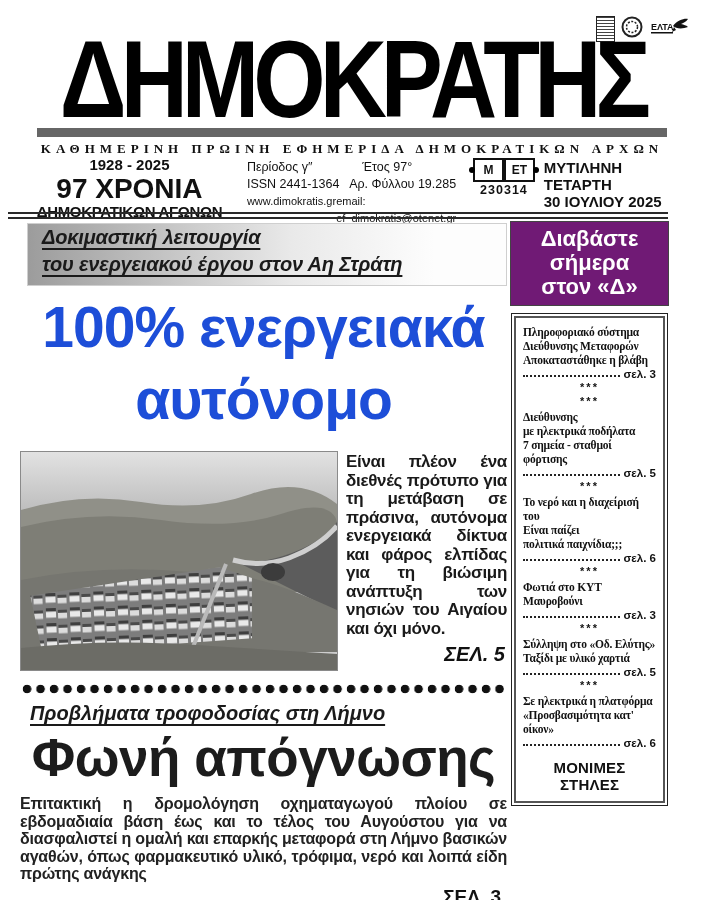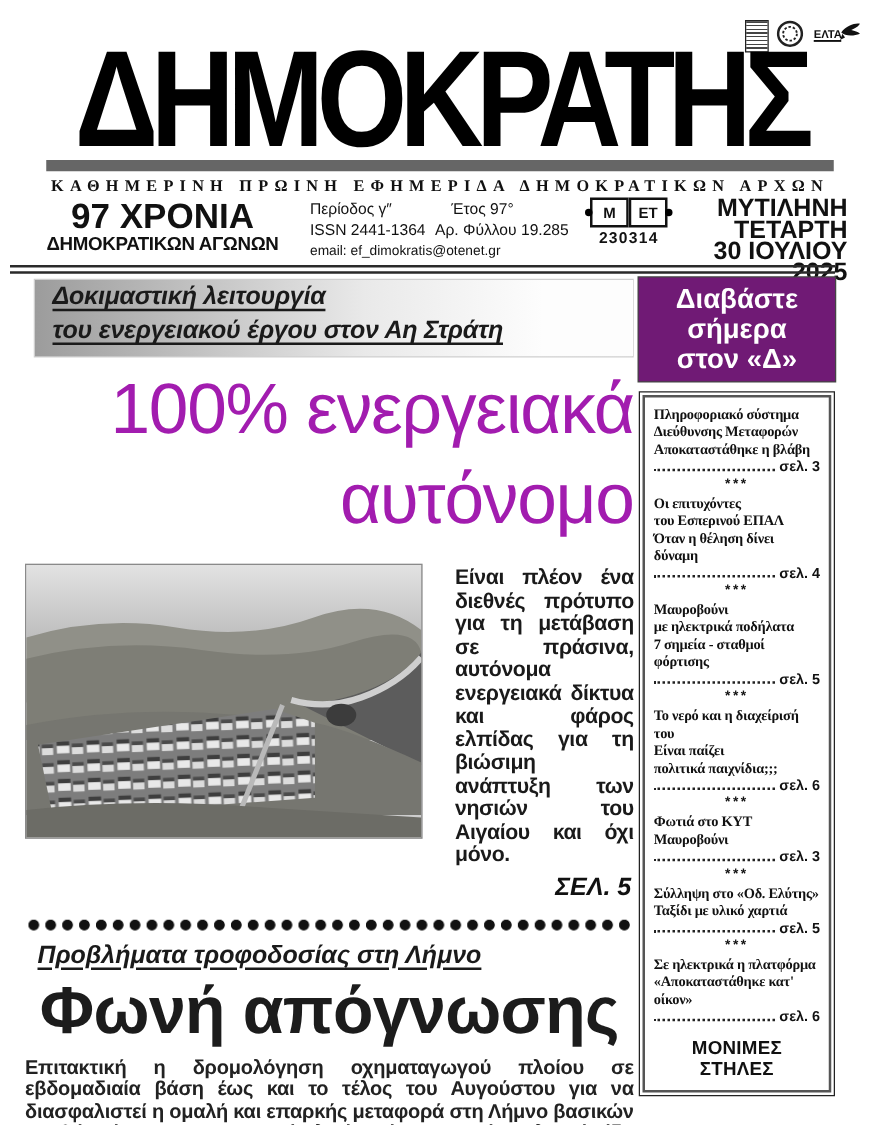--- a/index.html
+++ b/index.html
@@ -32,36 +32,36 @@
   .ib-row.small{font-size:11px;}
   .ib-stamp{width:80px;text-align:center;padding-top:1px;}
   .book{position:relative;display:flex;width:62px;margin:0 auto;}
   .book .pg{flex:1;border:2px solid #111;height:20px;line-height:20px;
             font-weight:bold;font-size:12px;text-align:center;background:#fff;}
   .book .pg:first-child{border-right:1px solid #111;}
   .book .pg:last-child{border-left:1px solid #111;}
   .book .dot{position:absolute;top:9px;width:6px;height:6px;border-radius:50%;background:#000;}
   .book .dot.l{left:-4px;} .book .dot.r{right:-4px;}
   .ib-code{font-weight:bold;font-size:12.5px;letter-spacing:1px;margin-top:1px;}
-  .ib-right{width:135px;text-align:right;font-weight:bold;font-size:20px;line-height:17px;padding-top:2px;}
+  .ib-right{width:135px;text-align:left;font-weight:bold;font-size:15px;line-height:17px;padding-top:2px;}
 
   .double-rule{position:absolute;top:212px;left:8px;width:660px;height:3px;
         border-top:2px solid #2a2a2a;border-bottom:2px solid #2a2a2a;}
 
   
   .main-col{position:absolute;top:224px;left:20px;width:487px;}
   .kicker-box{margin-left:8px;width:452px;min-height:47px;padding:0 12px 7px 14px;
         background:linear-gradient(to right,#9c9c9c,#e9e9e9 55%,#fdfdfd 85%);
         box-shadow:0 0 0 1px #cfcfcf;}
   .kicker-line{font-weight:bold;font-style:italic;font-size:20px;line-height:27px;
         text-decoration:underline;text-decoration-thickness:2px;text-underline-offset:4px;
         color:#1a1a1a;letter-spacing:-0.2px;}
-  .h1{margin-top:6px;text-align:right;font-weight:normal;color:#a21caf;
+  .h1{margin-top:6px;text-align:center;font-weight:bold;color:#1d4ed8;
         font-size:57px;line-height:72px;letter-spacing:-1px;}
-  .story1{display:flex;gap:26px;margin-top:16px;}
+  .story1{display:flex;gap:8px;margin-top:16px;}
   .photo-wrap{width:316px;height:218px;border:1px solid #8a8a8a;background:#cdcdcd;flex:none;}
   .lead-right{flex:1;padding-top:2px;}
   .lead-body{font-weight:bold;font-size:17px;line-height:18.5px;text-align:justify;
         letter-spacing:-0.3px;color:#1a1a1a;}
   .page-ref{margin-top:5px;text-align:right;font-weight:bold;font-style:italic;
         font-size:20px;padding-right:2px;}
   .dots-sep{margin-top:13px;height:11px;margin-left:2px;width:482px;
         background-image:radial-gradient(circle at 5px 5px,#111 4px,transparent 4.6px);
         background-size:13.5px 11px;background-repeat:repeat-x;}
   .kicker2{margin:7px 0 0 10px;font-weight:bold;font-style:italic;font-size:20px;
@@ -106,33 +106,35 @@
       <rect x="2" y="16" width="22" height="1.5" fill="#111"></rect>
     </svg>
   </div>
 
   <div class="logo">ΔΗΜΟΚΡΑΤΗΣ</div>
   <div class="logo-bar"></div>
   <div class="tagline">ΚΑΘΗΜΕΡΙΝΗ ΠΡΩΙΝΗ ΕΦΗΜΕΡΙΔΑ ΔΗΜΟΚΡΑΤΙΚΩΝ ΑΡΧΩΝ</div>
 
   <div class="infobar">
     <div class="ib-left">
+      <div class="ib-years">1928 - 2025</div>
       <div class="ib-anniv">97 ΧΡΟΝΙΑ</div>
       <div class="ib-anniv-sub">ΔΗΜΟΚΡΑΤΙΚΩΝ ΑΓΩΝΩΝ</div>
     </div>
     <div class="ib-mid">
       <div class="ib-row">
         <span>Περίοδος γ″</span>
         <span style="margin-right:44px;">Έτος 97°</span>
       </div>
       <div class="ib-row">
         <span>ISSN 2441-1364</span>
         <span>Αρ. Φύλλου 19.285</span>
       </div>
       <div class="ib-row small">
+        <span>www.dimokratis.gr</span>
         <span>email: ef_dimokratis@otenet.gr</span>
       </div>
     </div>
     <div class="ib-stamp">
       <div class="book">
         <span class="dot l"></span>
         <span class="pg">Μ</span>
         <span class="pg">ΕΤ</span>
         <span class="dot r"></span>
       </div>
@@ -213,32 +215,23 @@
             <div>
               <div class="sb-line">Πληροφοριακό σύστημα</div>
               <div class="sb-line">Διεύθυνσης Μεταφορών</div>
               <div class="sb-line">Αποκαταστάθηκε η βλάβη</div>
               <div class="leader">
                 <span class="dots"></span>
                 <span class="pg">σελ. 3</span>
               </div>
             </div>
             <div class="sb-sep">***</div>
-            <div>
-              <div class="sb-line">Οι επιτυχόντες</div>
-              <div class="sb-line">του Εσπερινού ΕΠΑΛ</div>
-              <div class="sb-line">Όταν η θέληση δίνει δύναμη</div>
-              <div class="leader">
-                <span class="dots"></span>
-                <span class="pg">σελ. 4</span>
-              </div>
-            </div>
-            <div class="sb-sep">***</div>
-            <div>
-              <div class="sb-line">Μαυροβούνι</div>
+            <div class="sb-sep">***</div>
+            <div>
+              <div class="sb-line">Διεύθυνσης</div>
               <div class="sb-line">με ηλεκτρικά ποδήλατα</div>
               <div class="sb-line">7 σημεία - σταθμοί φόρτισης</div>
               <div class="leader">
                 <span class="dots"></span>
                 <span class="pg">σελ. 5</span>
               </div>
             </div>
             <div class="sb-sep">***</div>
             <div>
               <div class="sb-line">Το νερό και η διαχείρισή του</div>
@@ -262,21 +255,21 @@
               <div class="sb-line">Σύλληψη στο «Οδ. Ελύτης»</div>
               <div class="sb-line">Ταξίδι με υλικό χαρτιά</div>
               <div class="leader">
                 <span class="dots"></span>
                 <span class="pg">σελ. 5</span>
               </div>
             </div>
             <div class="sb-sep">***</div>
             <div>
               <div class="sb-line">Σε ηλεκτρικά η πλατφόρμα</div>
-              <div class="sb-line">«Αποκαταστάθηκε κατ' οίκον»</div>
+              <div class="sb-line">«Προσβασιμότητα κατ' οίκον»</div>
               <div class="leader">
                 <span class="dots"></span>
                 <span class="pg">σελ. 6</span>
               </div>
             </div>
           </div>
         <div class="sb-cols-header">ΜΟΝΙΜΕΣ ΣΤΗΛΕΣ</div>
 
       </div>
     </div>

